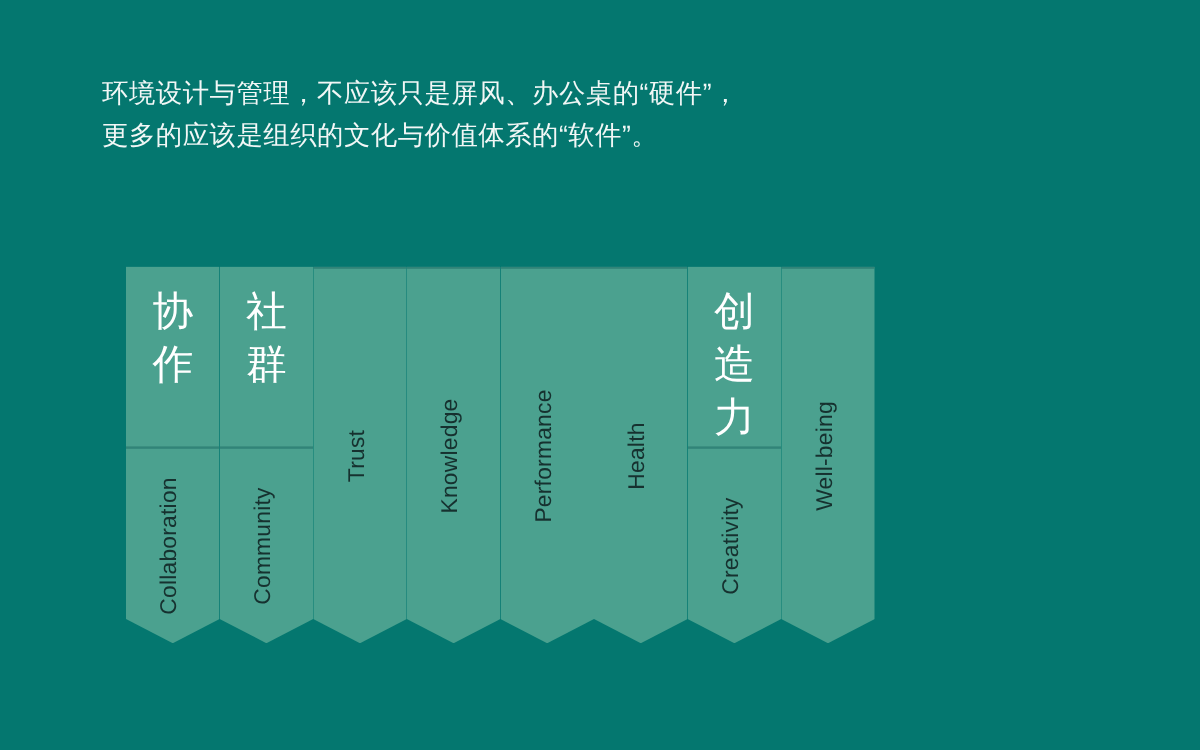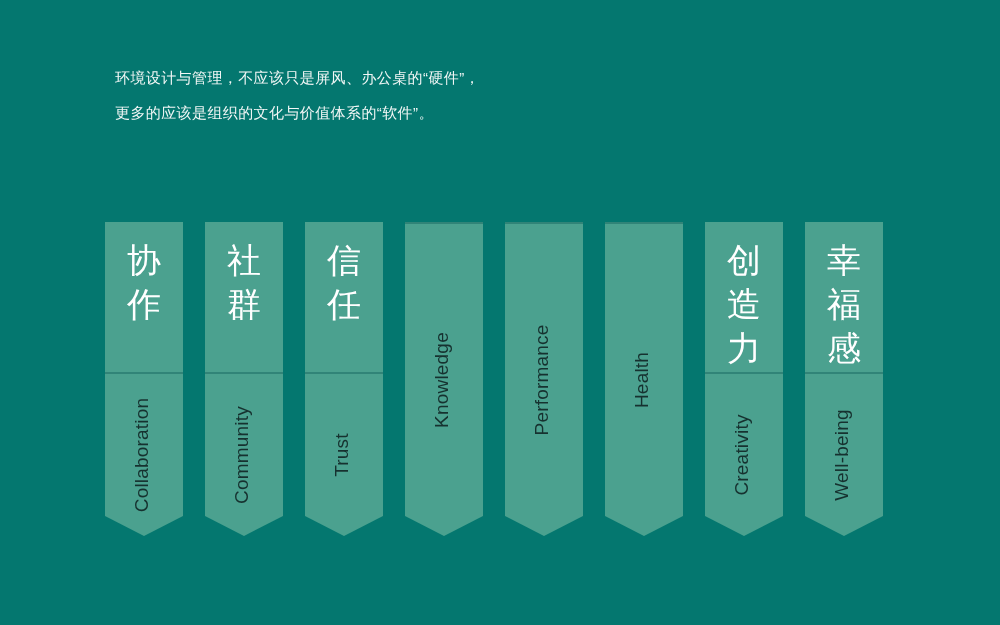--- a/index.html
+++ b/index.html
@@ -18,45 +18,44 @@
   .slide {
     position: relative;
     width: 1000px;
     height: 625px;
     background: #04776f;
     box-sizing: border-box;
   }
   
   .headline {
     position: absolute;
-    left: 115px;
+    left: 85px;
     top: 60px;
     width: 760px;
     color: #f2f7f6;
-    font-size: 15px;
+    font-size: 22px;
     line-height: 35px;
     font-weight: 400;
     letter-spacing: 0.4px;
     white-space: pre-line;
   }
   
   .banner-row {
     position: absolute;
     left: 105px;
     top: 222px;
     width: 810px;
     height: 314px;
     display: flex;
     align-items: flex-start;
   }
   .banner {
     position: relative;
     width: 78px;
     height: 314px;
-    margin-right: 22px;
     background: #4ba18f;
     -webkit-clip-path: polygon(0 0, 100% 0, 100% 93.6%, 50% 100%, 0 93.6%);
     clip-path: polygon(0 0, 100% 0, 100% 93.6%, 50% 100%, 0 93.6%);
     display: flex;
     flex-direction: column;
   }
   .banner:last-child { margin-right: 0; }
 
   
   .banner-top {
@@ -138,23 +137,20 @@
       <div class="banner-top">
         <span class="cn-label">社群</span>
       </div>
       <div class="divider"></div>
       <div class="banner-bottom">
         <span class="en-label">Community</span>
       </div>
     </div>
 
     <div class="banner">
-      <div class="banner-top">
-        <span class="cn-label">信任</span>
-      </div>
       <div class="divider"></div>
       <div class="banner-bottom">
         <span class="en-label">Trust</span>
       </div>
     </div>
 
     <div class="banner">
       <div class="divider"></div>
       <div class="banner-bottom">
         <span class="en-label">Knowledge</span>
@@ -179,23 +175,20 @@
       <div class="banner-top">
         <span class="cn-label">创造力</span>
       </div>
       <div class="divider"></div>
       <div class="banner-bottom">
         <span class="en-label">Creativity</span>
       </div>
     </div>
 
     <div class="banner">
-      <div class="banner-top">
-        <span class="cn-label">幸福感</span>
-      </div>
       <div class="divider"></div>
       <div class="banner-bottom">
         <span class="en-label">Well-being</span>
       </div>
     </div>
 
   </div>
 </div>
 
 </body></html>

